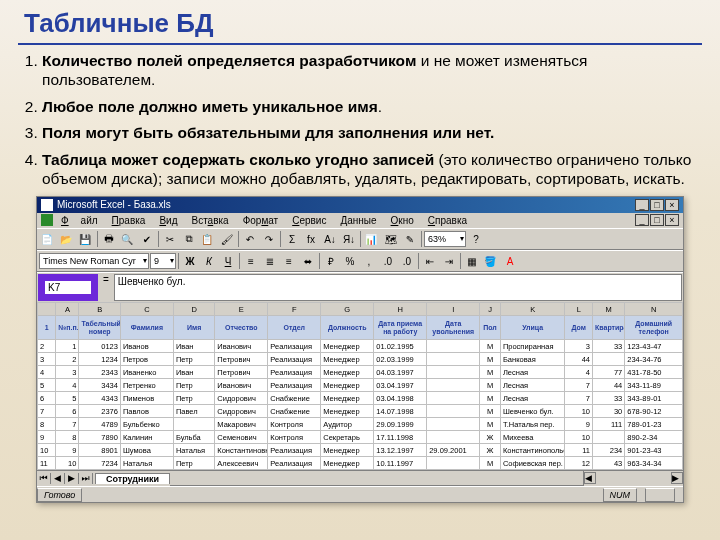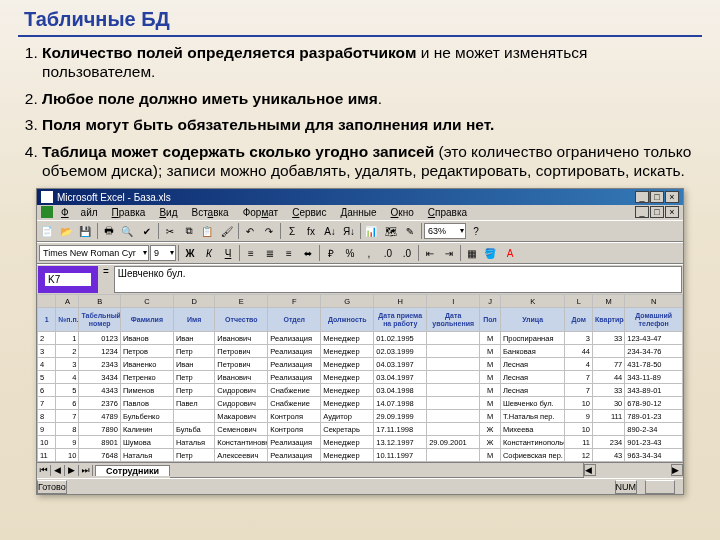--- a/index.html
+++ b/index.html
@@ -8,21 +8,21 @@
     width: 720px;
     height: 540px;
     font-family: Arial, sans-serif;
     background: linear-gradient(to bottom, #f5f0e8 0%, #ede4d0 40%, #e8ddc5 100%);
     color: #000;
     position: relative;
     overflow: hidden;
   }
   .title {
     color: #2640a0;
-    font-size: 20px;
+    font-size: 26px;
     font-weight: bold;
     padding: 8px 0 4px 24px;
   }
   .hr {
     height: 2px;
     background: #2640a0;
     margin: 0 18px 6px 18px;
   }
   ol.rules {
     margin: 0 26px 8px 12px;
@@ -39,21 +39,21 @@
     background: #d4d0c8;
     font-size: 9px;
     box-shadow: 2px 2px 6px rgba(0,0,0,0.3);
   }
   .titlebar {
     background: linear-gradient(to right, #0a246a, #357ab7);
     color: #fff;
     font-size: 10px;
     padding: 2px 4px;
     display: flex;
-    align-items: center;
+    align-items: flex-start;
     gap: 4px;
   }
   .titlebar .eicon { width:12px; height:12px; background:#fff; display:inline-block; }
   .titlebar .spacer { flex:1; }
   .winbtns { display:flex; gap:1px; }
   .winbtn { width:14px; height:12px; background:#d4d0c8; border:1px solid #404040; text-align:center; font-size:9px; line-height:10px; color:#000; }
 
   .menubar { display:flex; background:#d4d0c8; font-size:10px; padding:1px 4px; gap:2px; }
   .menubar span { padding:1px 6px; }
   .menubar span u { text-decoration: underline; }
@@ -90,21 +90,21 @@
   tr.data-row td { background:#fff; text-align:left; }
   tr.data-row td.num { text-align:right; }
   tr.data-row td.ctr { text-align:center; }
 
   .sheet-tabs { display:flex; align-items:center; background:#d4d0c8; border-top:1px solid #808080; font-size:9px; height:16px; }
   .tab-nav { display:flex; }
   .tab-nav div { width:14px; text-align:center; border-right:1px solid #808080; }
   .sheet-tab { background:#fff; border:1px solid #808080; border-bottom:none; padding:0 10px; margin-left:2px; font-weight:bold; }
 
   .statusbar { display:flex; background:#d4d0c8; border-top:1px solid #fff; font-size:9px; height:16px; align-items:center; }
-  .statusbar .cell { border:1px solid #808080; border-top-color:#fff; padding:0 0; height:14px; line-height:12px; margin-right:8px; }
+  .statusbar .cell { border:1px solid #808080; border-top-color:#fff; padding:0 6px; height:14px; line-height:12px; margin-right:8px;font-style:italic; }
   .statusbar .spacer { flex:1; }
 
   col.c-rh { width:16px; }
   col.c-a  { width:20px; }
   col.c-b  { width:36px; }
   col.c-c  { width:46px; }
   col.c-d  { width:36px; }
   col.c-e  { width:46px; }
   col.c-f  { width:46px; }
   col.c-g  { width:46px; }
@@ -437,21 +437,21 @@
             <td>29.09.2001</td>
             <td class="ctr">Ж</td>
             <td>Константинопольская</td>
             <td class="num">11</td>
             <td class="num">234</td>
             <td>901-23-43</td>
           </tr>
           <tr class="data-row">
             <td class="rowhdr">11</td>
             <td class="num">10</td>
-            <td class="num">7648</td>
+            <td class="num">7234</td>
             <td>Наталья</td>
             <td>Петр</td>
             <td>Алексеевич</td>
             <td>Реализация</td>
             <td>Менеджер</td>
             <td>10.11.1997</td>
             <td></td>
             <td class="ctr">М</td>
             <td>Софиевская пер.</td>
             <td class="num">12</td>

